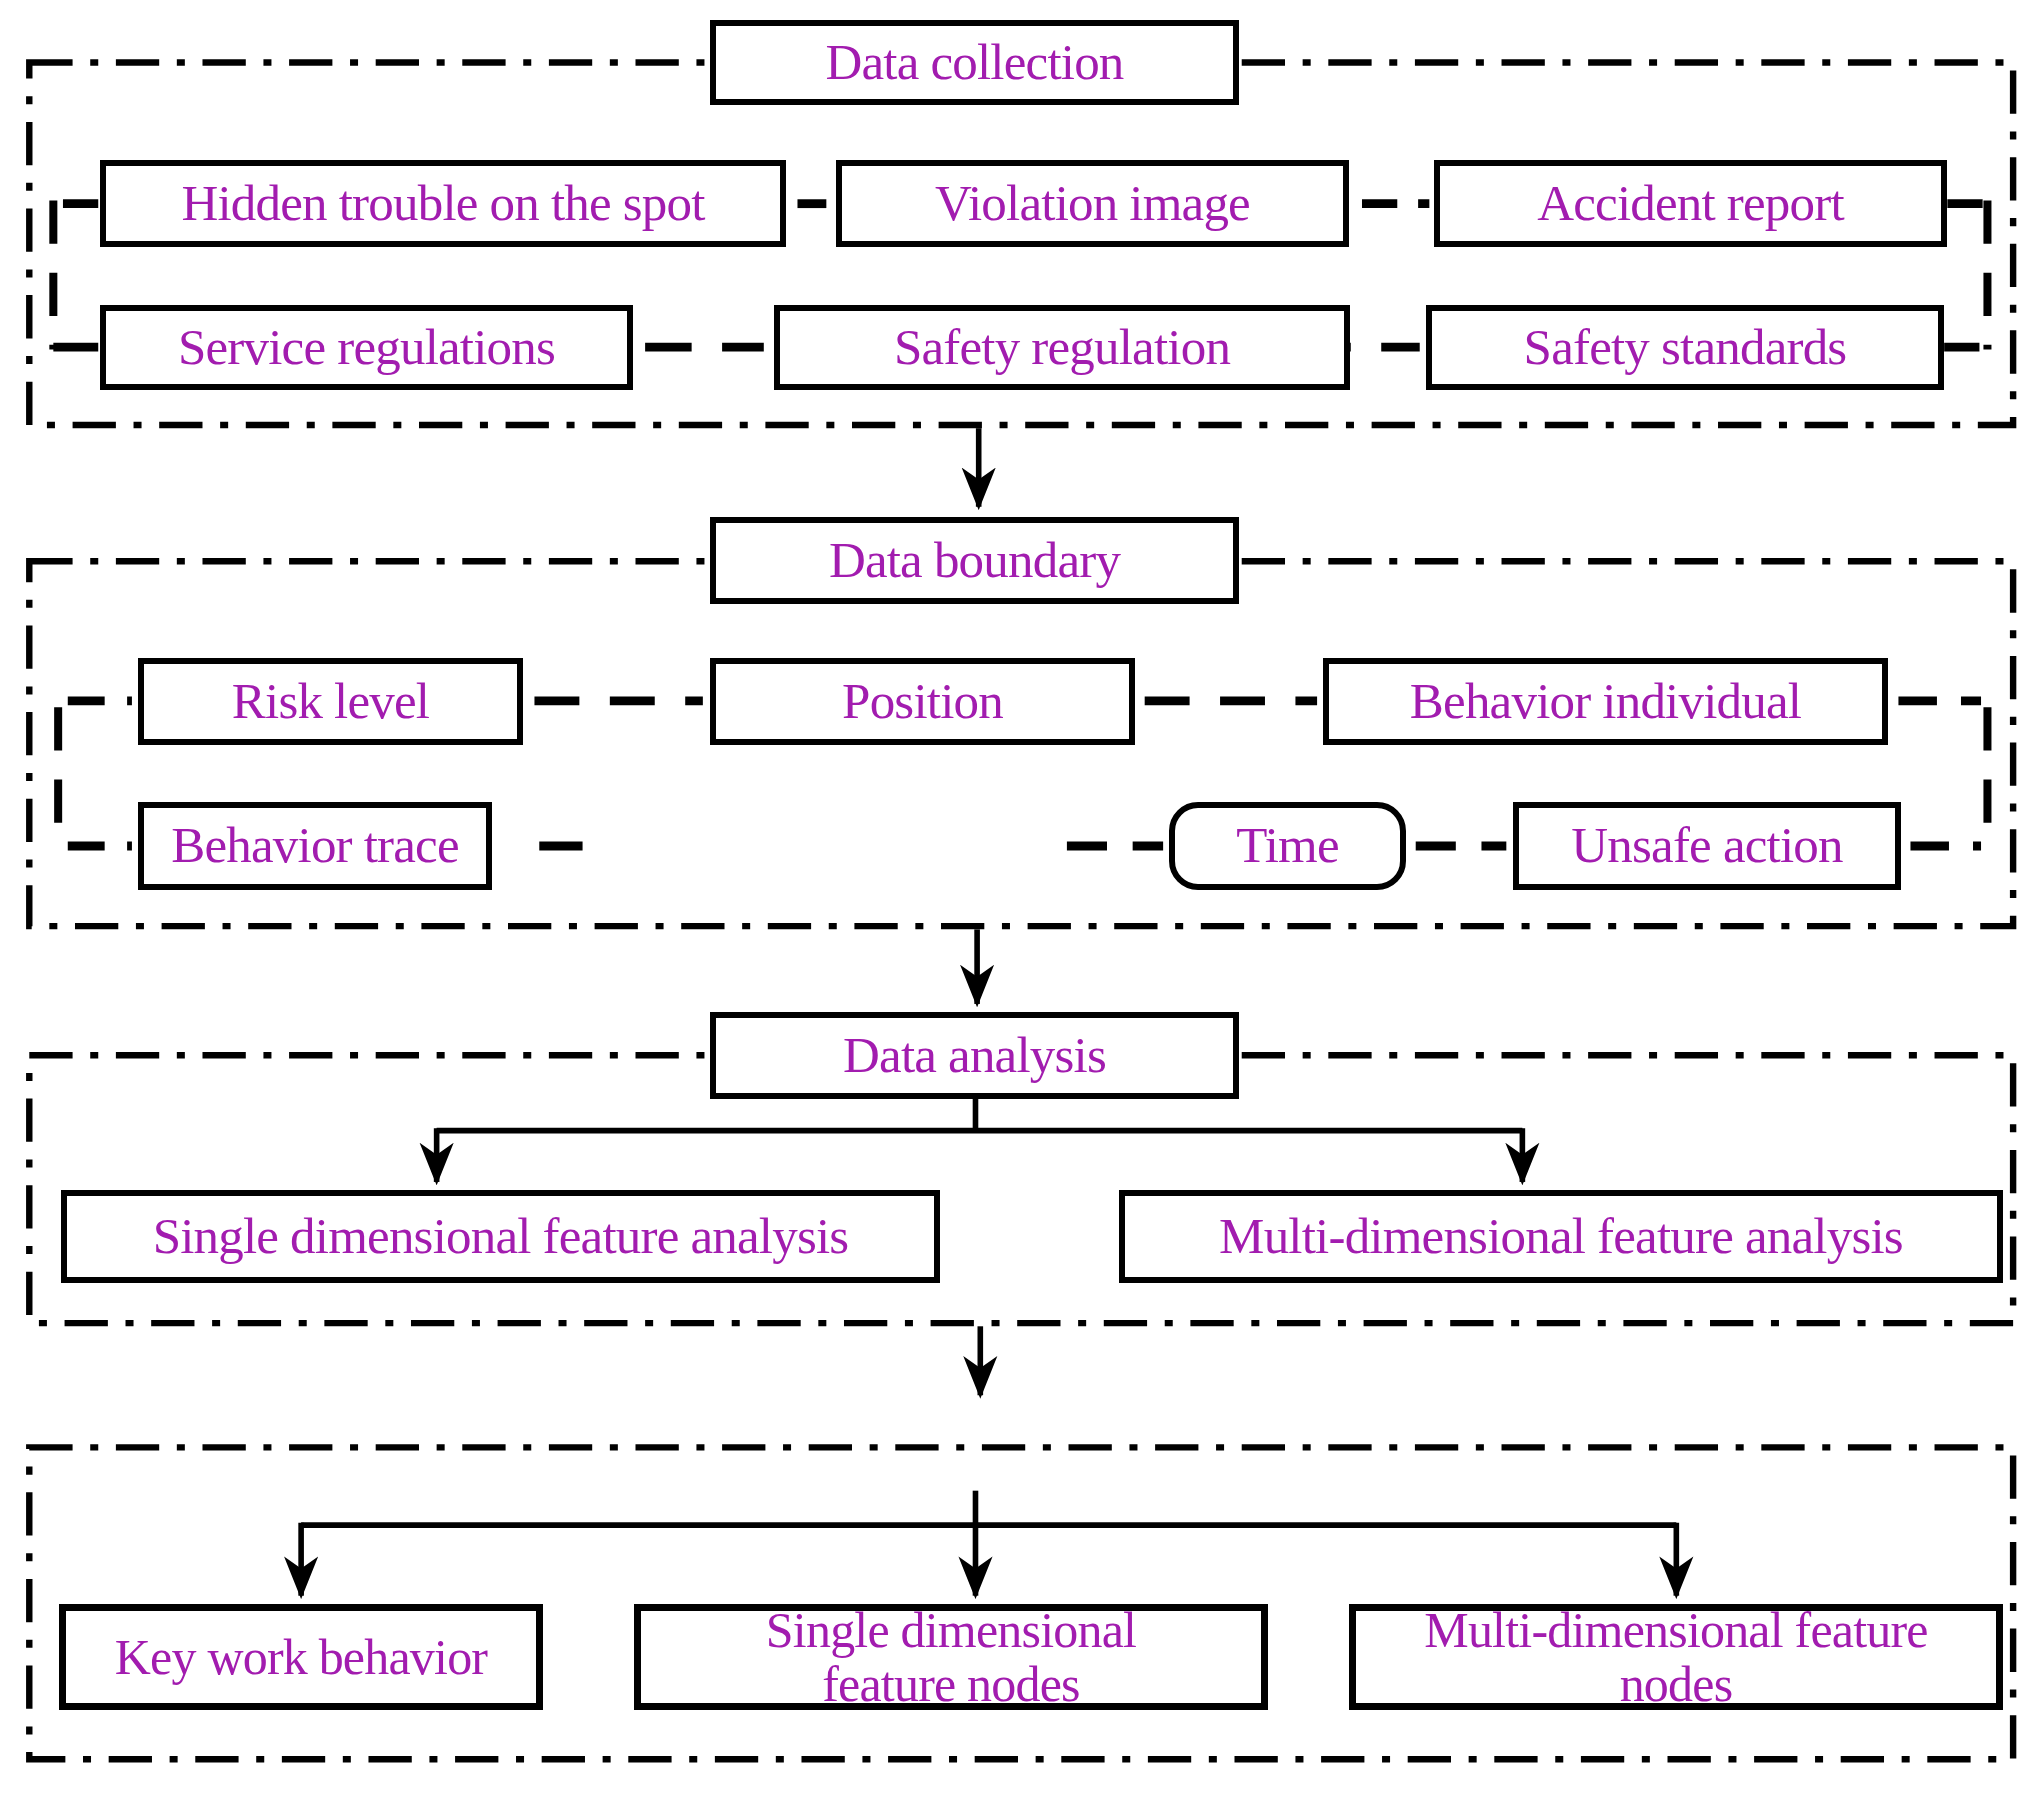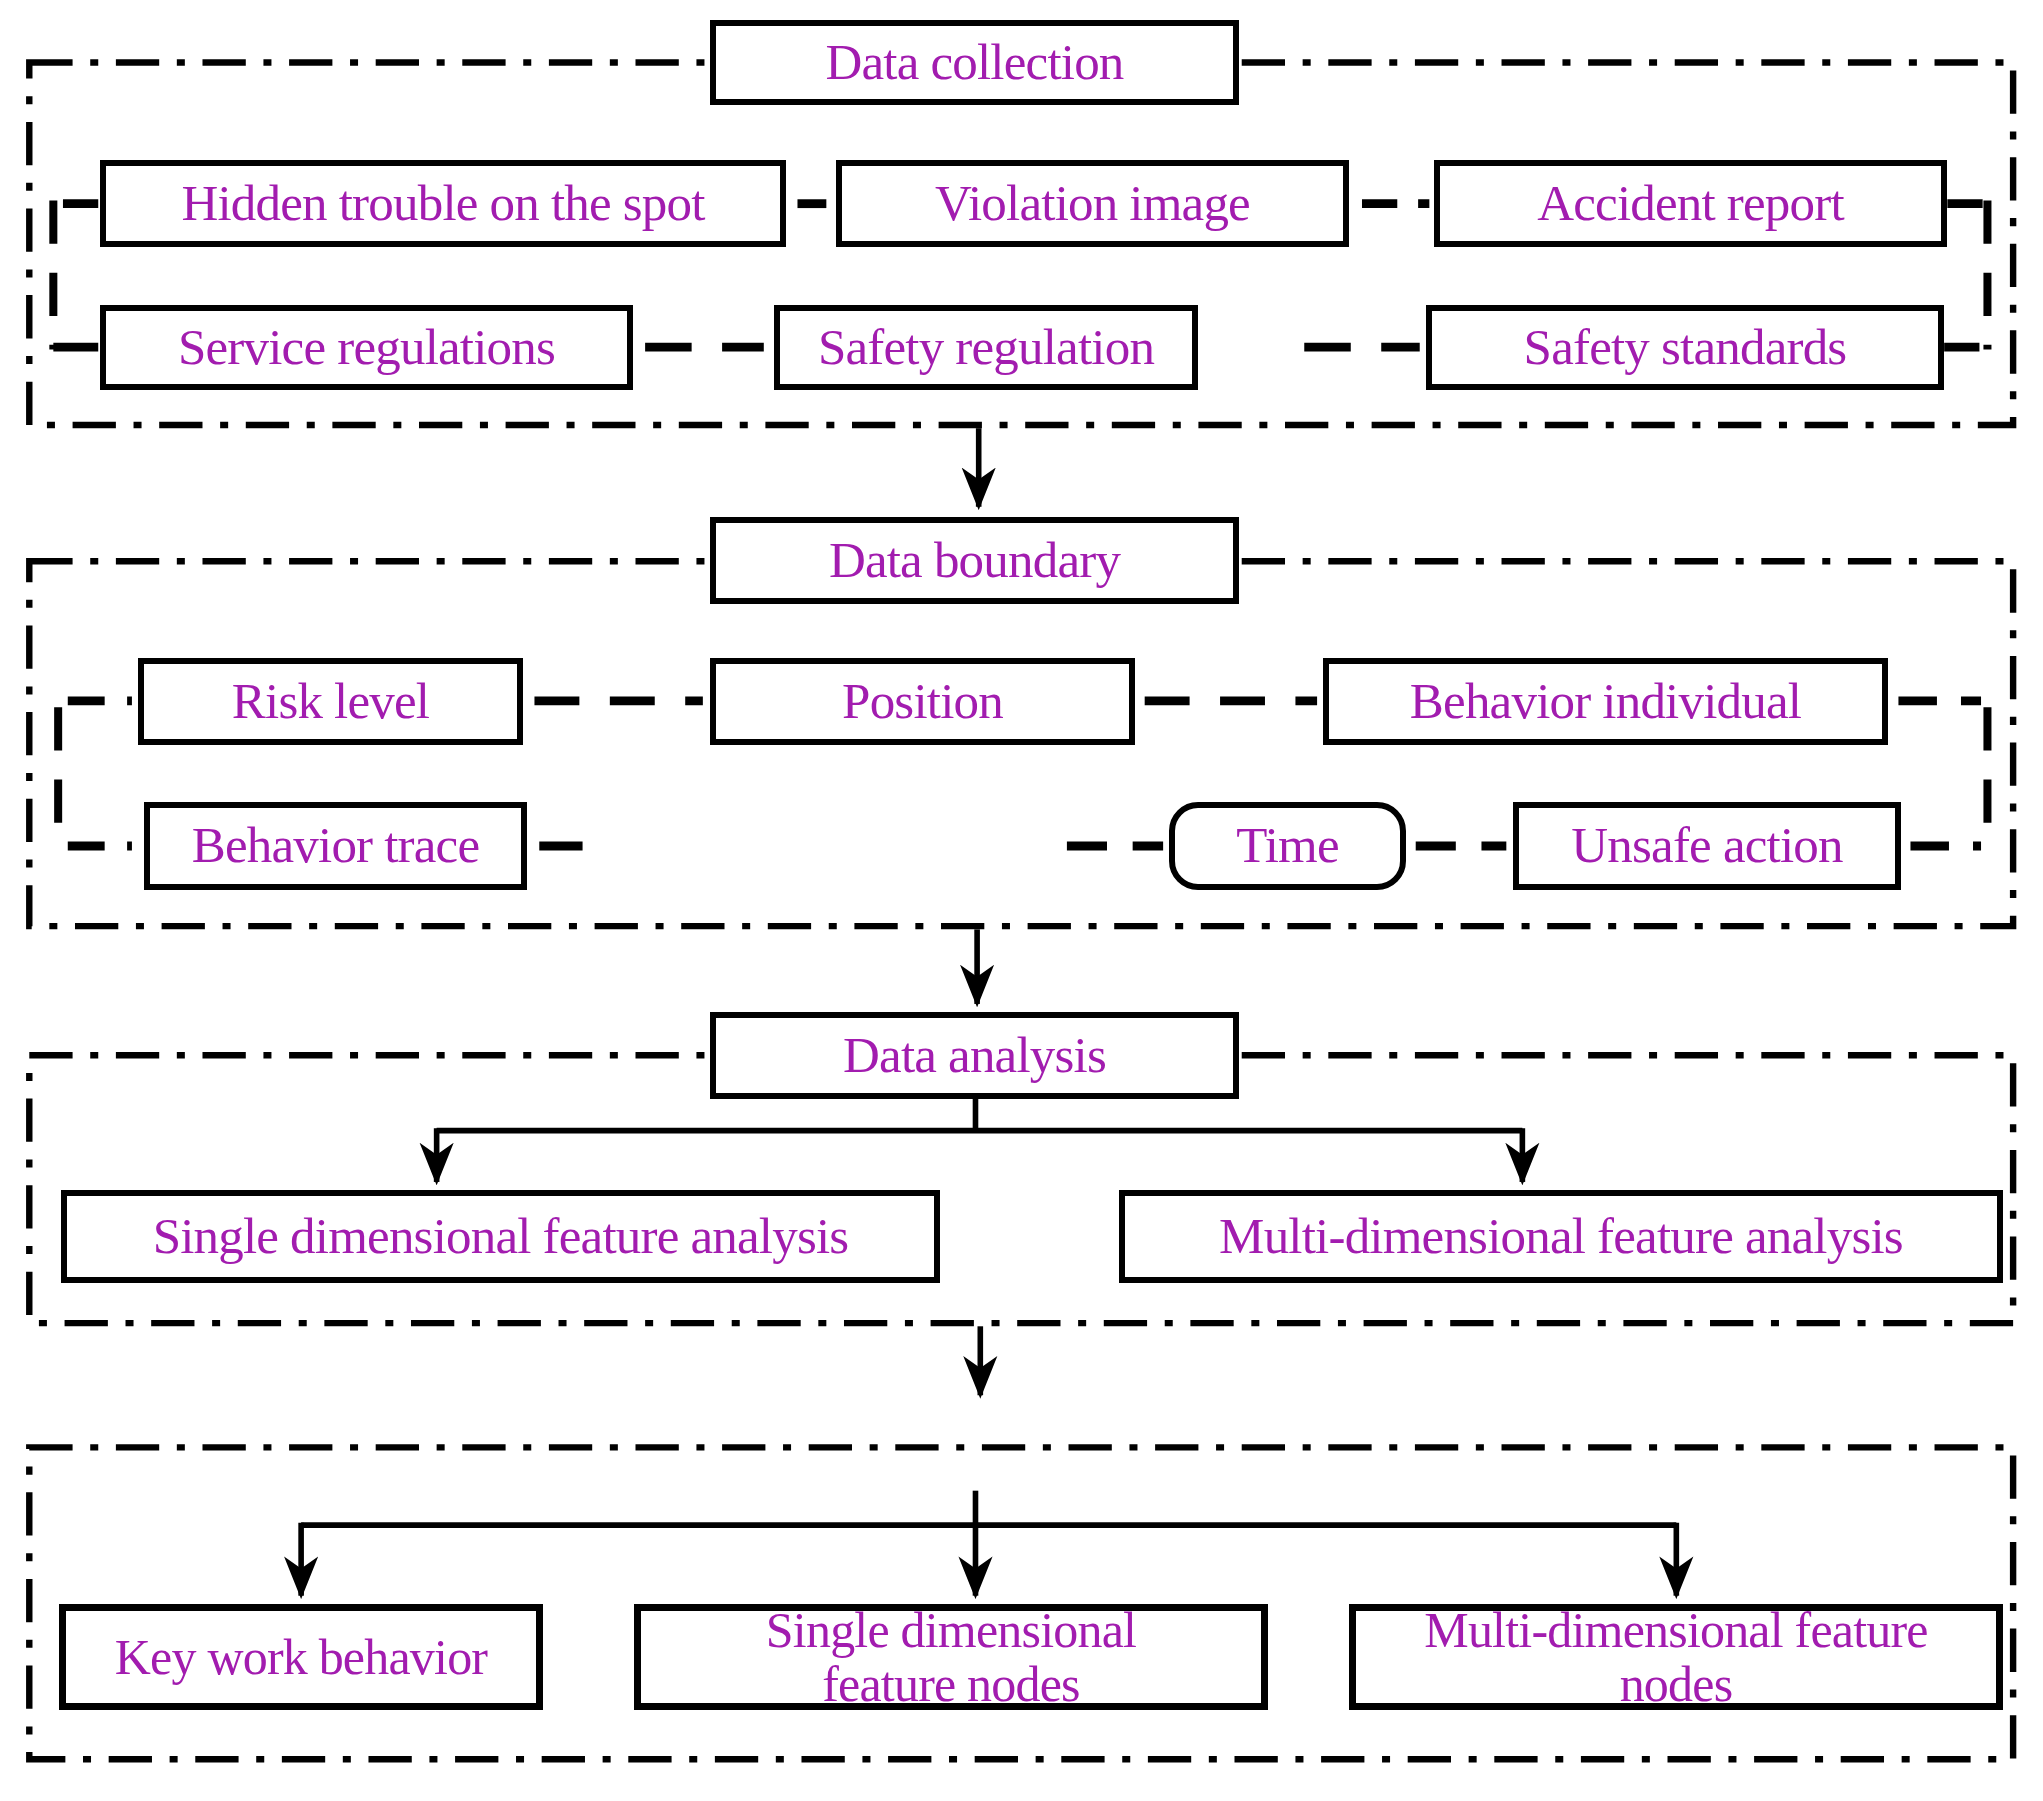--- a/index.html
+++ b/index.html
@@ -106,28 +106,28 @@
       <line x1="1216" y1="1899" x2="1216" y2="1990" marker-end="url(#ah)"></line>
       <line x1="2090" y1="1899" x2="2090" y2="1990" marker-end="url(#ah)"></line>
     </g>
   </svg>
 
   <div class="box" style="left:710px; top:20px; width:529px; height:85px;">Data collection</div>
   <div class="box" style="left:100px; top:160px; width:686px; height:87px;">Hidden trouble on the spot</div>
   <div class="box" style="left:836px; top:160px; width:513px; height:87px;">Violation image</div>
   <div class="box" style="left:1434px; top:160px; width:513px; height:87px;">Accident report</div>
   <div class="box" style="left:100px; top:305px; width:533px; height:85px;">Service regulations</div>
-  <div class="box" style="left:774px; top:305px; width:424px; height:85px;">Safety regulation</div>
+  <div class="box" style="left:774px; top:305px; width:576px; height:85px;">Safety regulation</div>
   <div class="box" style="left:1426px; top:305px; width:518px; height:85px;">Safety standards</div>
 
   <div class="box" style="left:710px; top:517px; width:529px; height:87px;">Data boundary</div>
   <div class="box" style="left:138px; top:658px; width:385px; height:87px;">Risk level</div>
   <div class="box" style="left:710px; top:658px; width:425px; height:87px;">Position</div>
   <div class="box" style="left:1323px; top:658px; width:565px; height:87px;">Behavior individual</div>
-  <div class="box" style="left:144px; top:802px; width:383px; height:88px;">Behavior trace</div>
+  <div class="box" style="left:138px; top:802px; width:354px; height:88px;">Behavior trace</div>
   <div class="box" style="left:1169px; top:802px; width:237px; height:88px;border-radius:29px;">Time</div>
   <div class="box" style="left:1513px; top:802px; width:388px; height:88px;">Unsafe action</div>
 
   <div class="box" style="left:61px; top:1190px; width:879px; height:93px;">Single dimensional feature analysis</div>
   <div class="box" style="left:710px; top:1012px; width:529px; height:87px;">Data analysis</div>
   <div class="box" style="left:1119px; top:1190px; width:884px; height:93px;">Multi-dimensional feature analysis</div>
 
   <div class="box thick" style="left:59px; top:1604px; width:484px; height:106px;">Key work behavior</div>
   <div class="box thick" style="left:1349px; top:1604px; width:654px; height:106px;">Multi-dimensional feature
 nodes</div>

